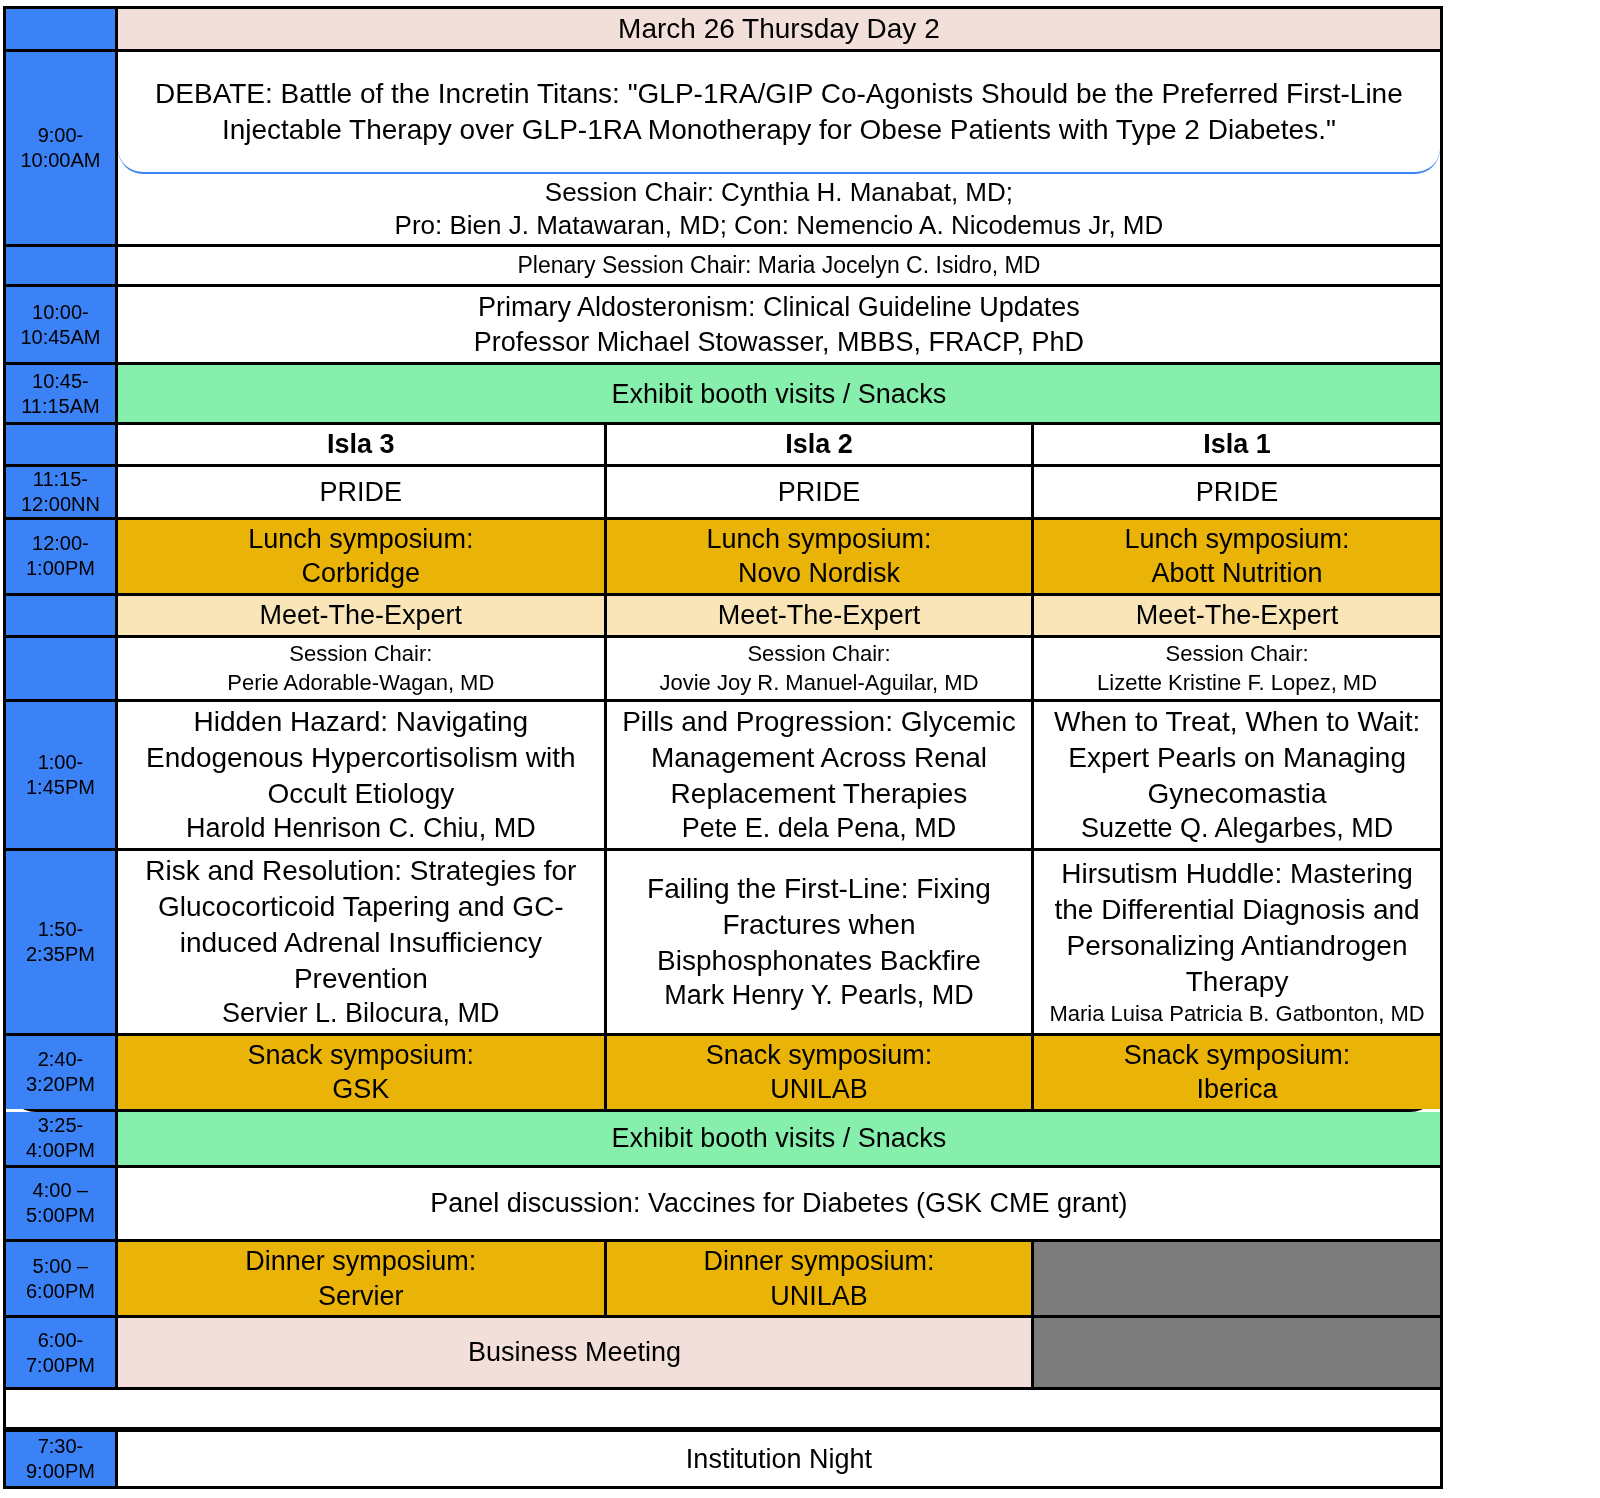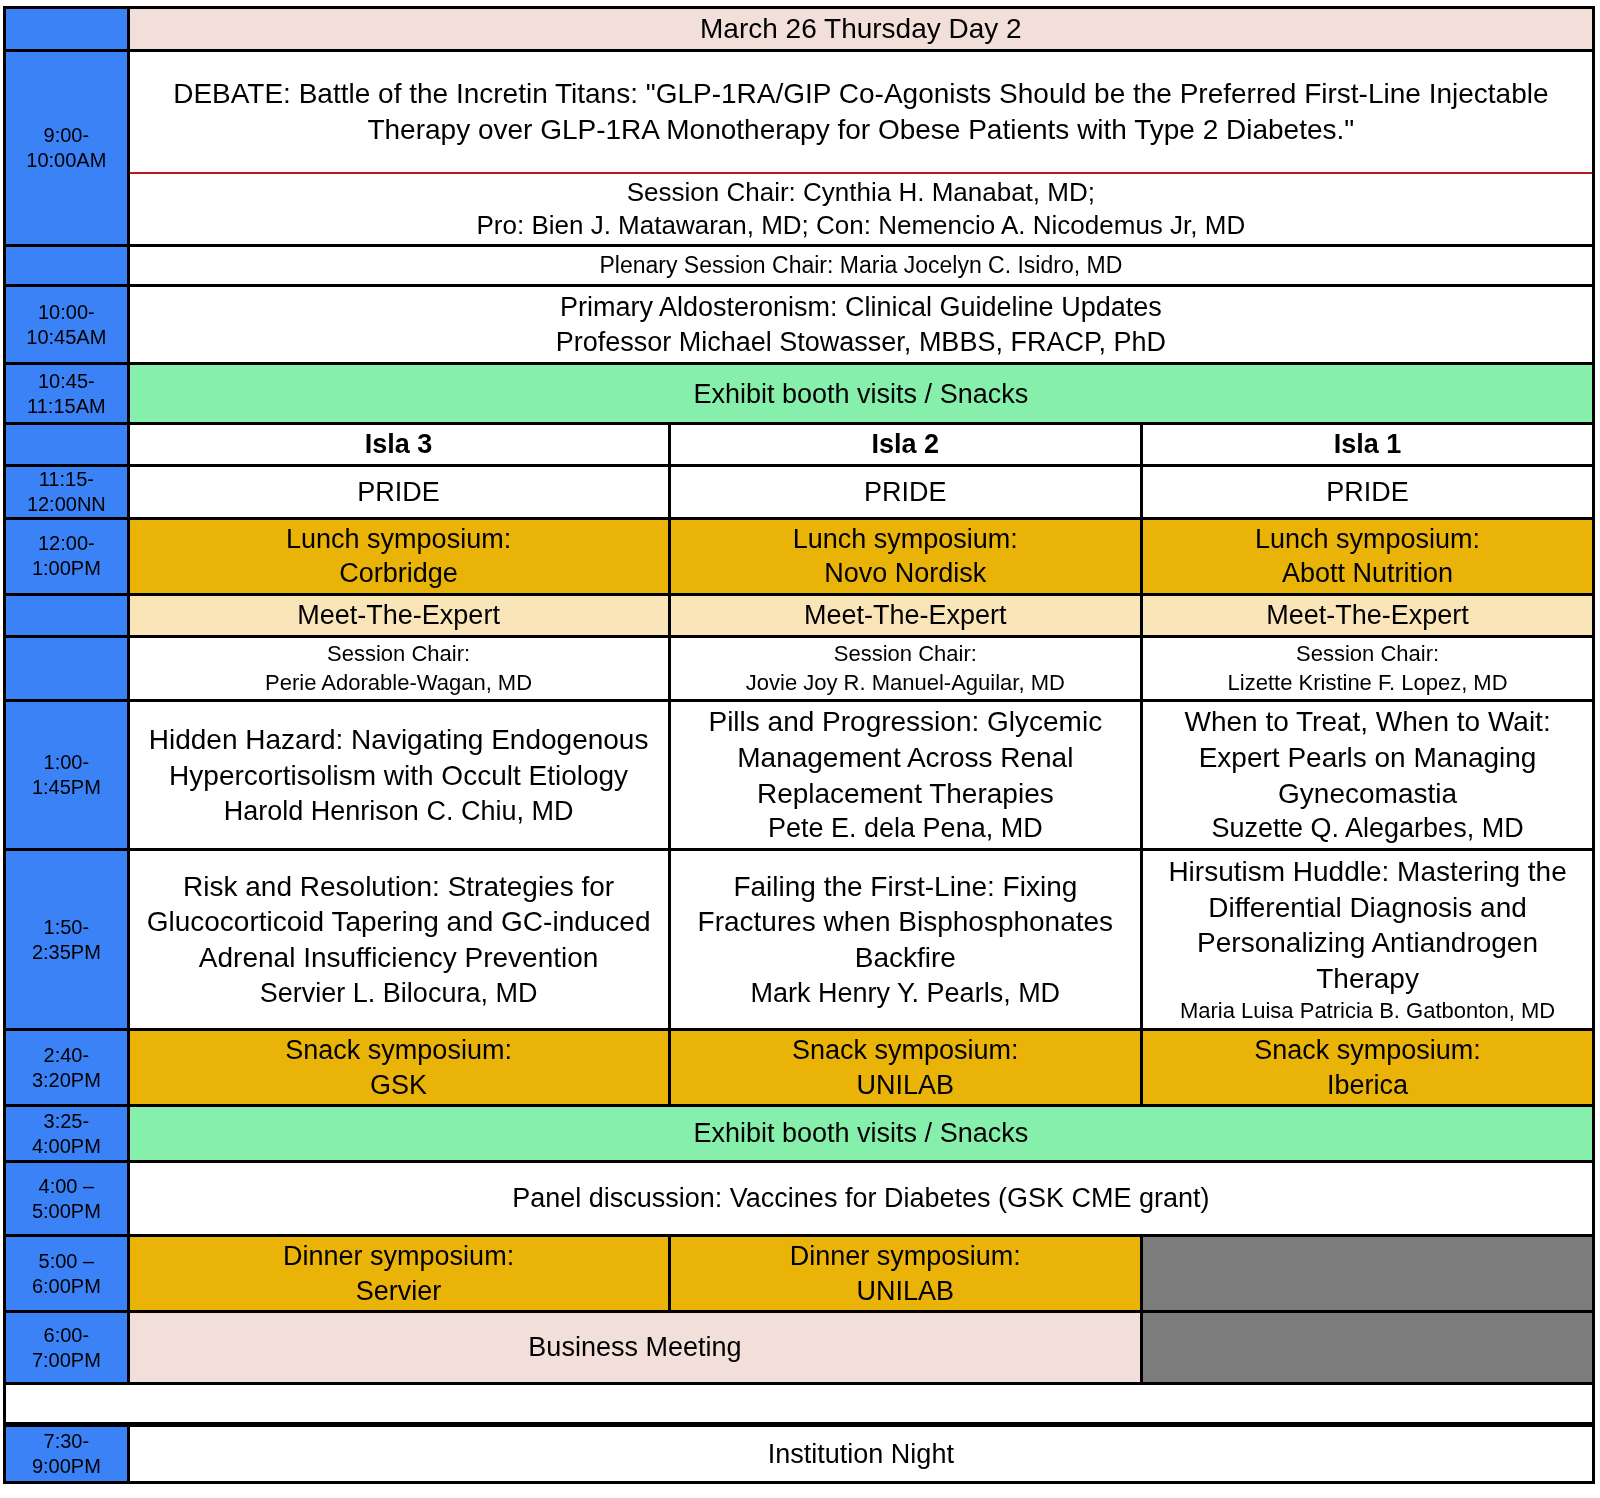--- a/index.html
+++ b/index.html
@@ -3,21 +3,21 @@
 <meta charset="utf-8">
 <style>
   * { box-sizing: border-box; margin: 0; padding: 0; }
   body {
     background: #ffffff;
     font-family: "Liberation Sans", "DejaVu Sans", sans-serif;
     color: #000;
     width: 1600px;
   }
   .schedule-table {
-    width: 1592px;
+    width: 1440px;
     margin: 6px 3px 4px 3px;
     border: 3px solid #000;
     background: #fff;
   }
   .row { display: flex; border-bottom: 3px solid #000; }
   .row:last-child { border-bottom: none; }
   .tcell {
     flex: 0 0 7.8%;
     border-right: 3px solid #000;
     display: flex; align-items: center; justify-content: center;
@@ -32,36 +32,36 @@
     font-size: 27px; line-height: 1.28;
     white-space: pre-line;
     padding: 2px 8px;
   }
   .c1 { flex: 0 0 34.1%; border-right: 3px solid #000; }
   .c2 { flex: 0 0 29.8%; border-right: 3px solid #000; }
   .c3 { flex: 1 1 auto; }
   .span3 { flex: 1 1 auto; }
   .span2 { flex: 0 0 63.9%; border-right: 3px solid #000; }
   .vstack { flex: 1 1 auto; display: flex; flex-direction: column; }
-  .vstack .sub1 { flex: 1 1 auto; border-bottom: 2px solid #b91c1c; min-height: 122px; }
+  .vstack .sub1 { flex: 1 1 auto; border-bottom: 2px solid #3b82f6; min-height: 122px; border-radius: 25px; }
   .vstack .sub2 { flex: 0 0 auto; min-height: 66px; }
 
   
   .r-header   { min-height: 36px; }
   .r-plenary  { min-height: 40px; }
   .r-aldo     { min-height: 78px; }
   .r-exhibit1 { min-height: 60px; }
   .r-isla     { min-height: 40px; }
   .r-pride    { min-height: 52px; }
   .r-lunch    { min-height: 76px; }
   .r-mte      { min-height: 42px; }
   .r-chairs   { min-height: 64px; }
   .r-talks1   { min-height: 144px; }
   .r-talks2   { min-height: 180px; }
-  .r-snack    { min-height: 74px; }
+  .r-snack    { min-height: 74px; border-radius: 30px; }
   .r-exhibit2 { min-height: 56px; }
   .r-panel    { min-height: 74px; }
   .r-dinner   { min-height: 76px; }
   .r-business { min-height: 72px; }
   .r-empty    { min-height: 42px; border-bottom: 5px solid #000; }
   .r-inst     { min-height: 54px; }
 
   
   .bg-pink   { background: #F3DFD9; }
   .bg-yellow { background: #86efac; }

